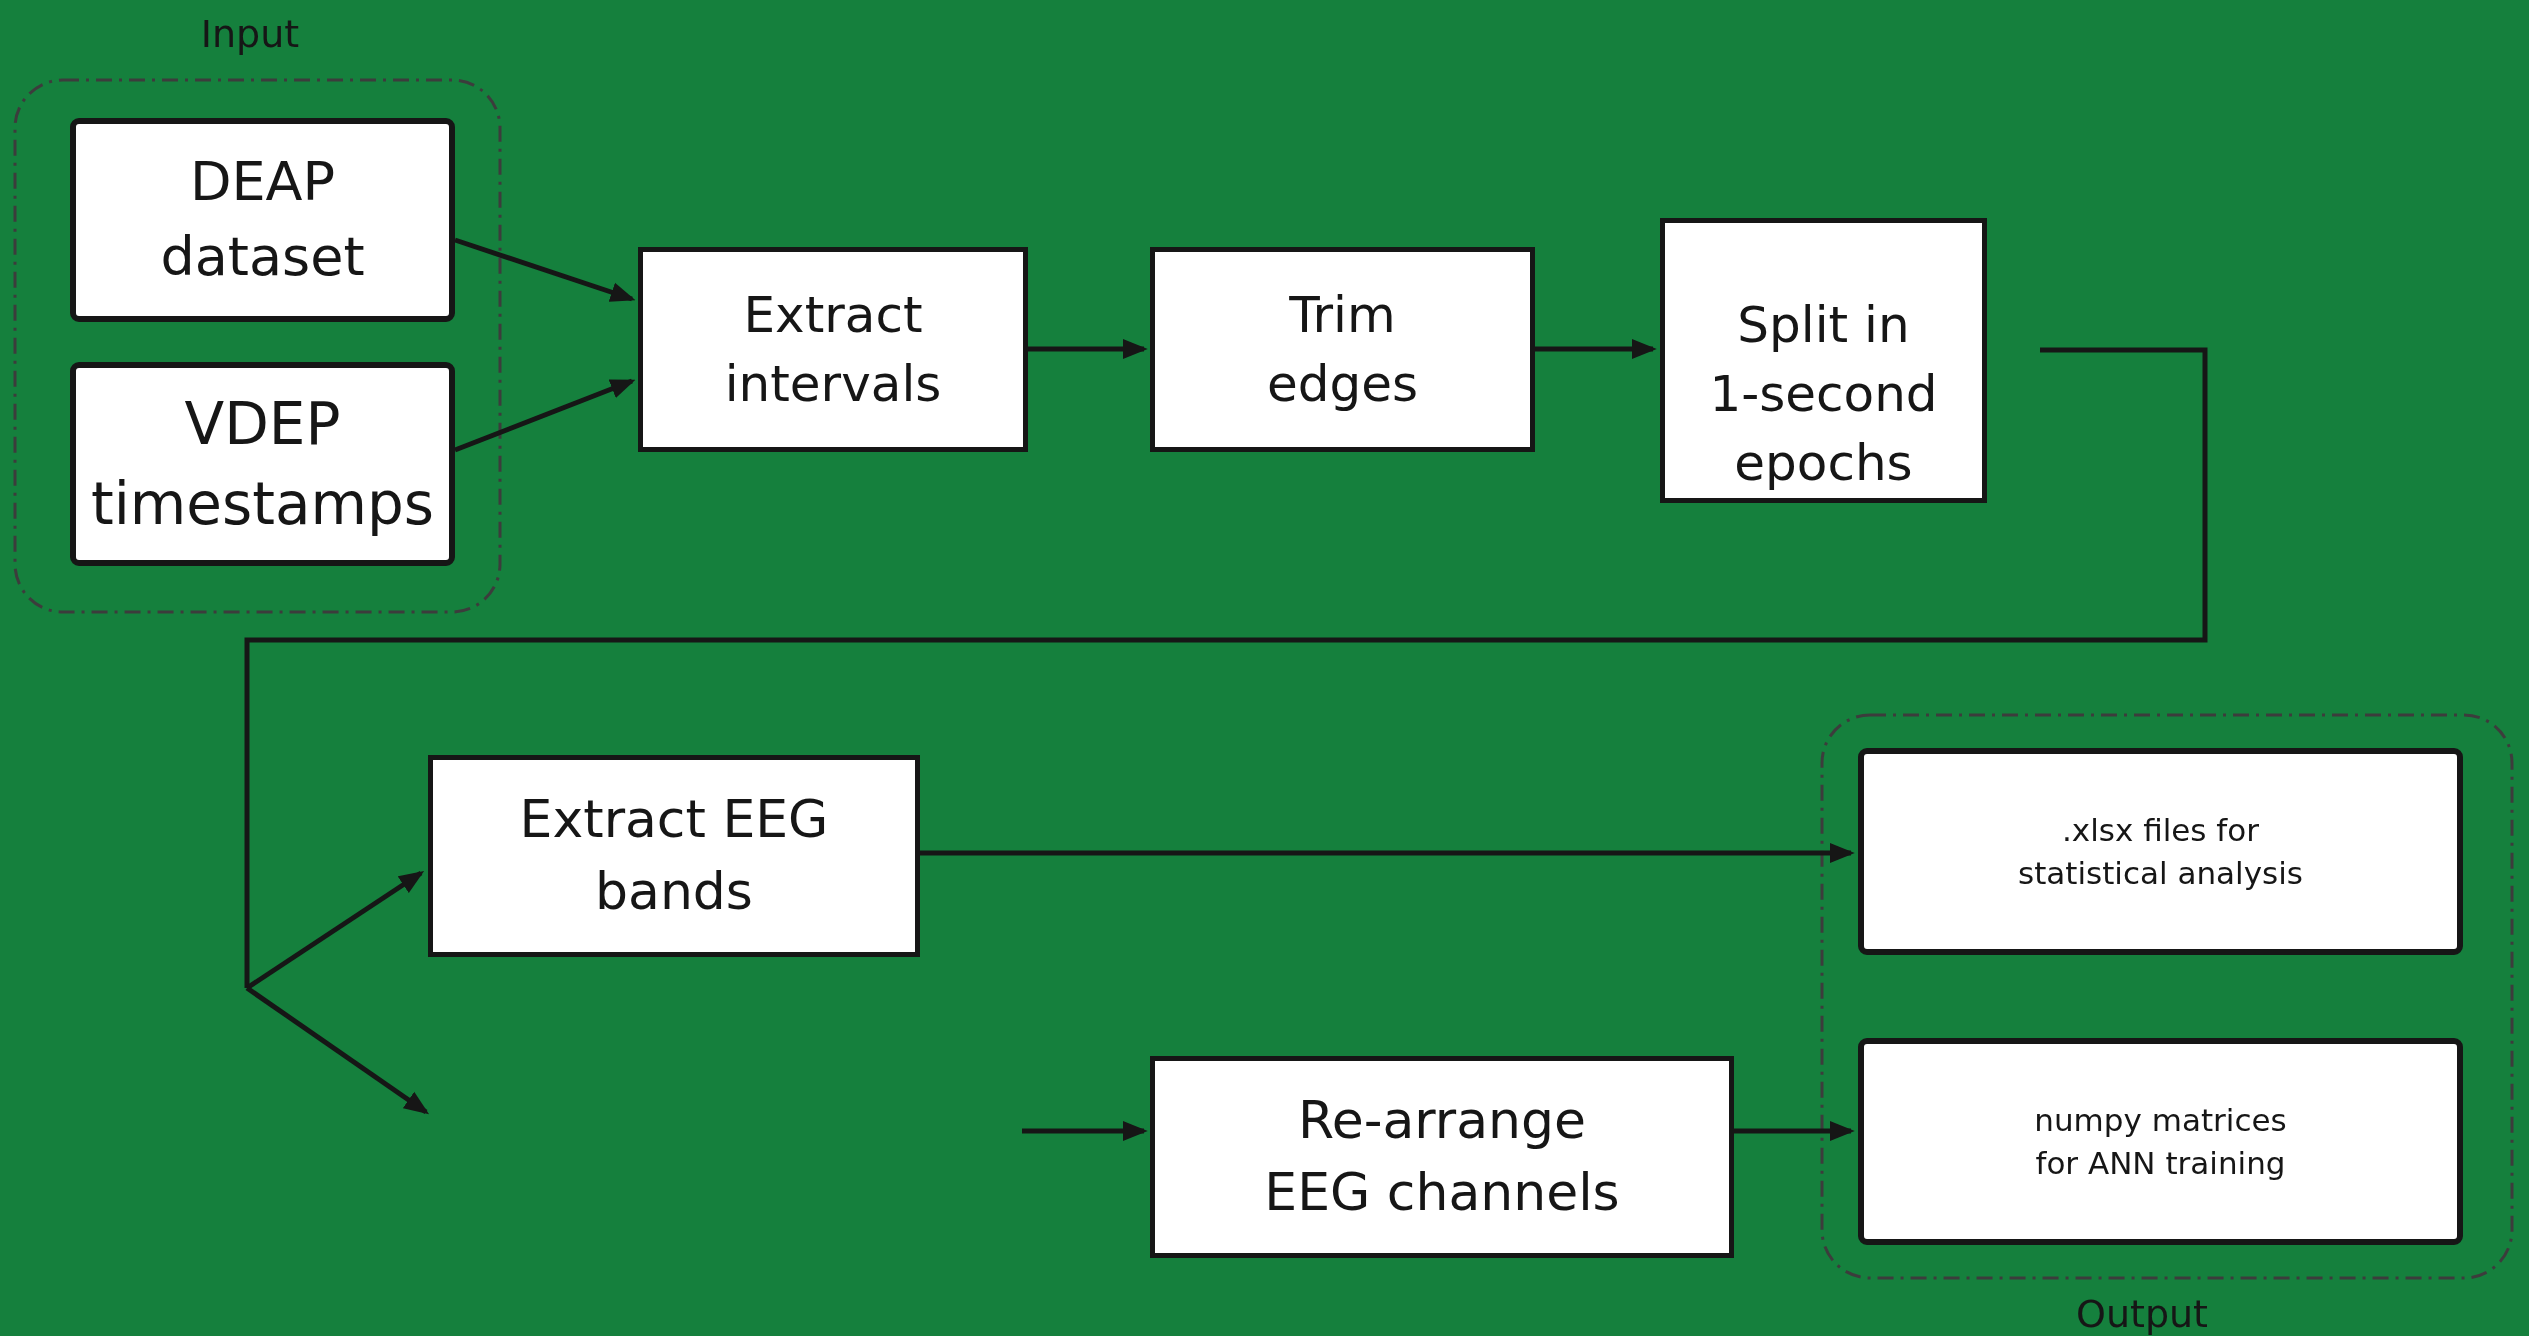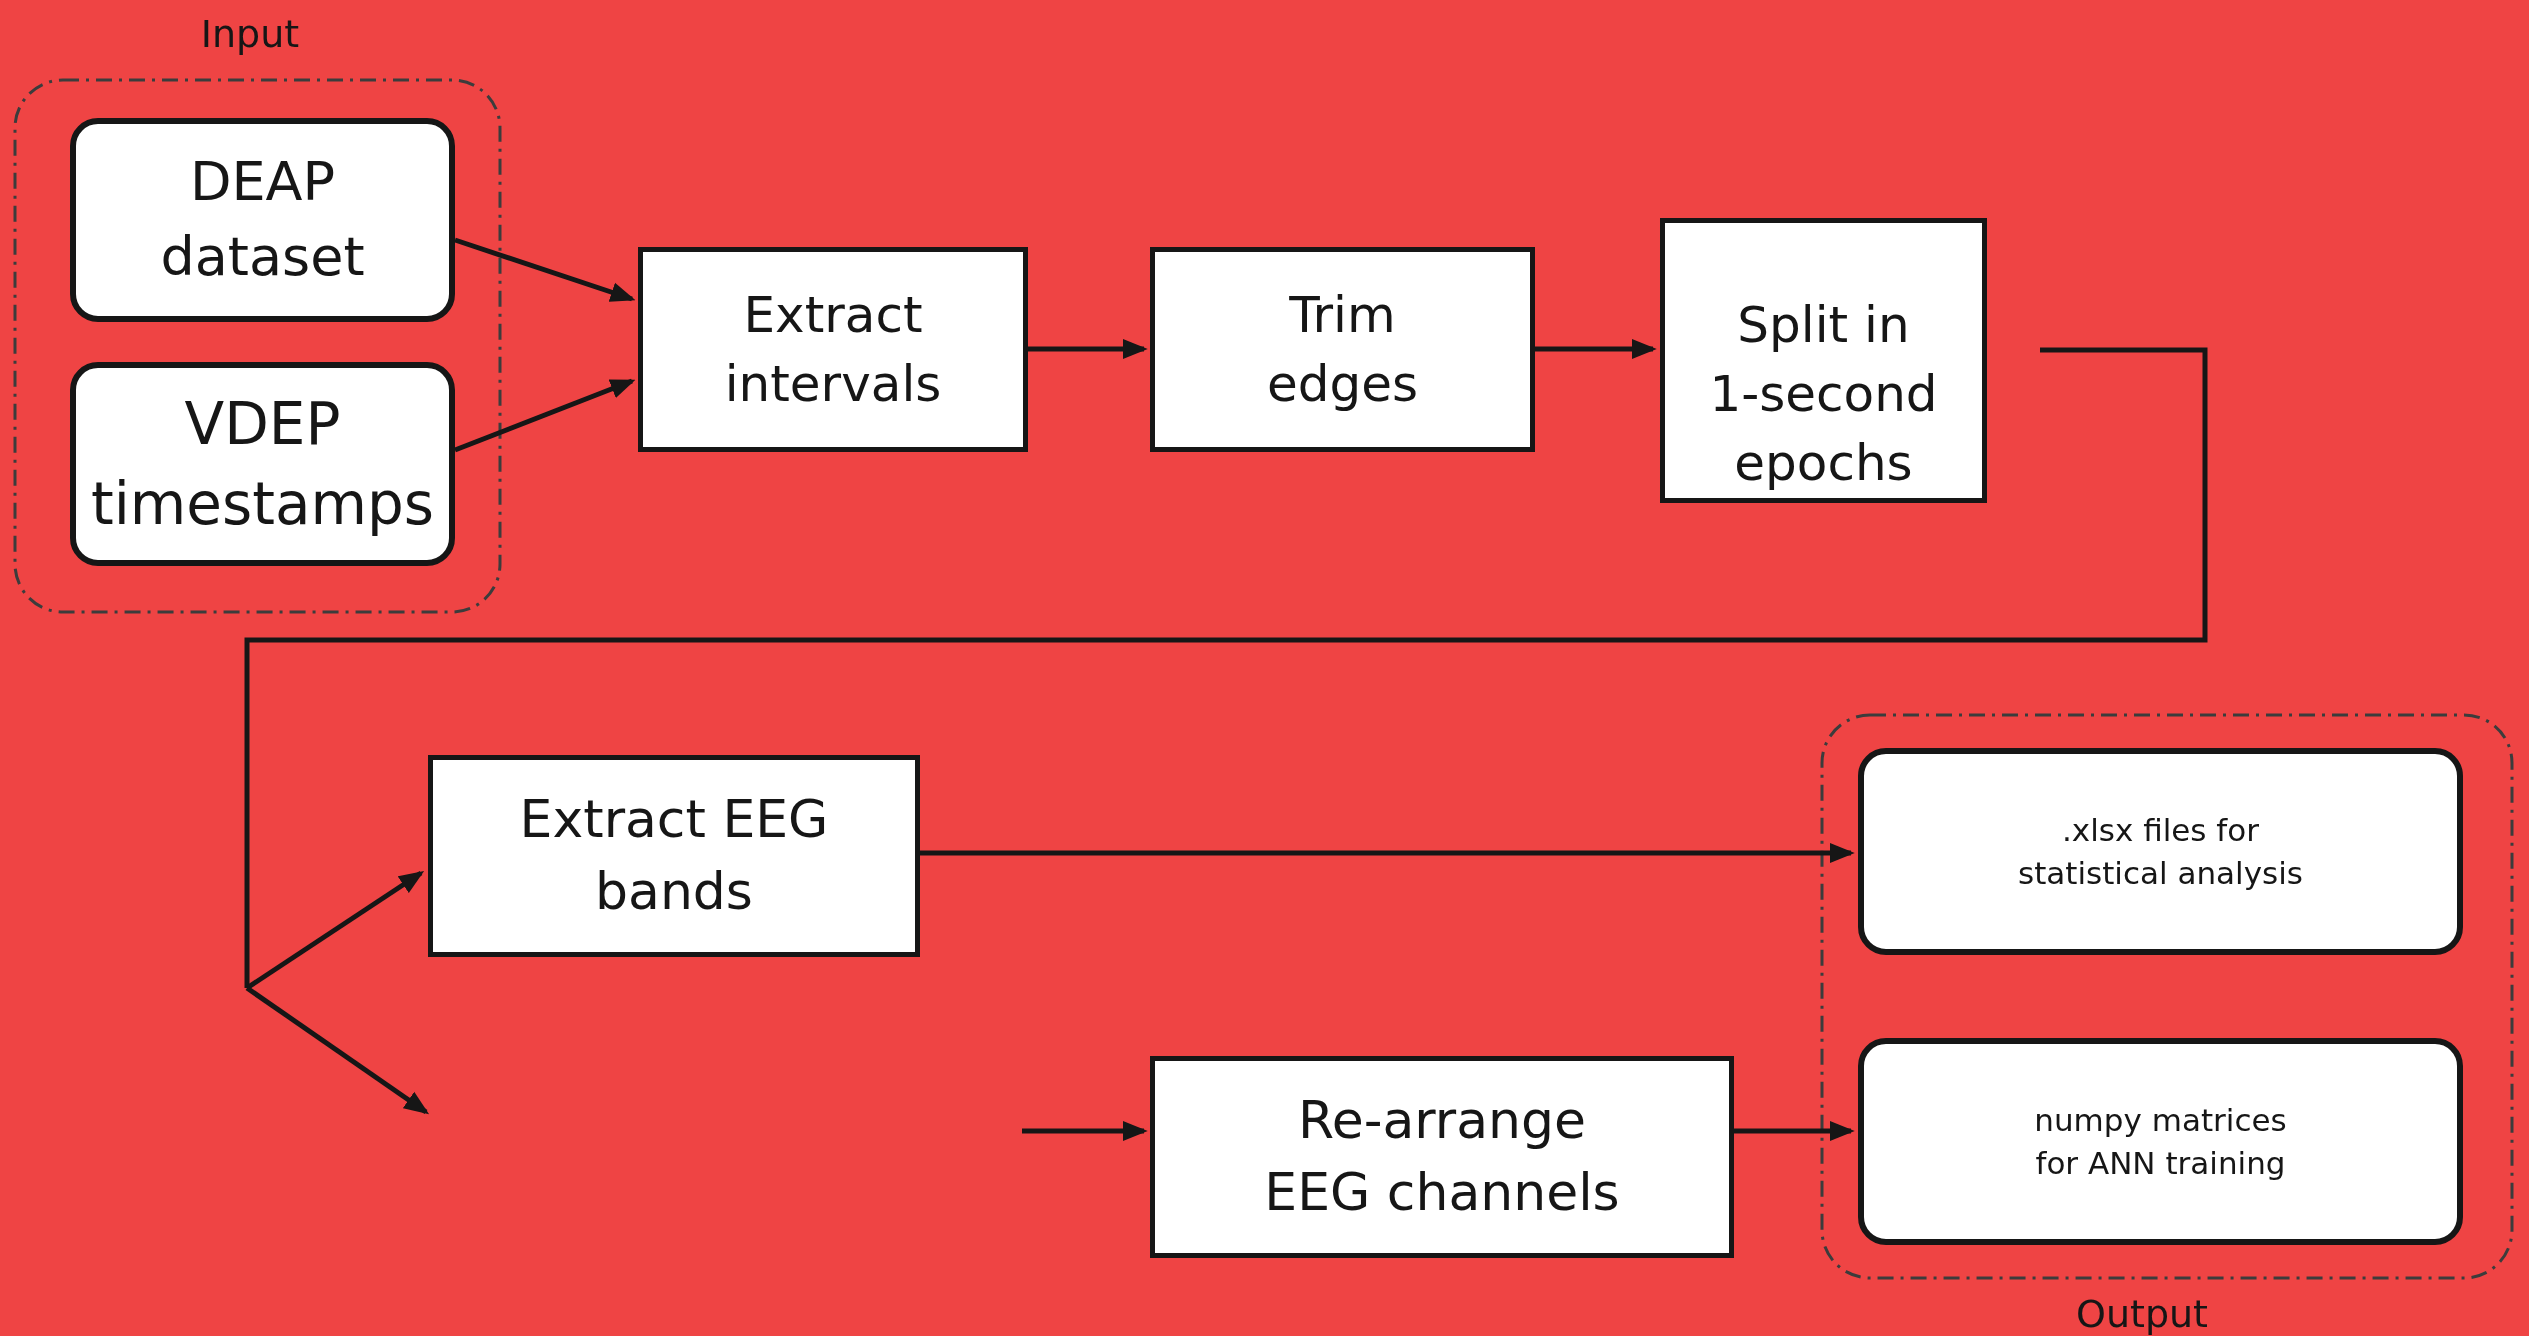--- a/index.html
+++ b/index.html
@@ -4,21 +4,21 @@
 <style>
   html, body {
     margin: 0;
     padding: 0;
     background: #ffffff;
   }
   #stage {
     position: relative;
     width: 2529px;
     height: 1336px;
-    background: #ef4444;
+    background: #15803d;
     font-family: "DejaVu Sans", "Liberation Sans", sans-serif;
     color: #161616;
     overflow: hidden;
   }
   #wires {
     position: absolute;
     left: 0; top: 0;
     width: 2529px;
     height: 1336px;
   }
@@ -31,21 +31,21 @@
     align-items: center;
     justify-content: center;
     text-align: center;
   }
   .node .lbl {
     white-space: pre-line;
     line-height: 1.38;
     color: #161616;
   }
   .rounded {
-    border-radius: 28px;
+    border-radius: 9px;
     border-width: 6px;
   }
   .group-label {
     position: absolute;
     text-align: center;
     font-size: 38px;
     color: #161616;
   }
   .f54 { font-size: 54px; }
   .f50 { font-size: 50px; }

